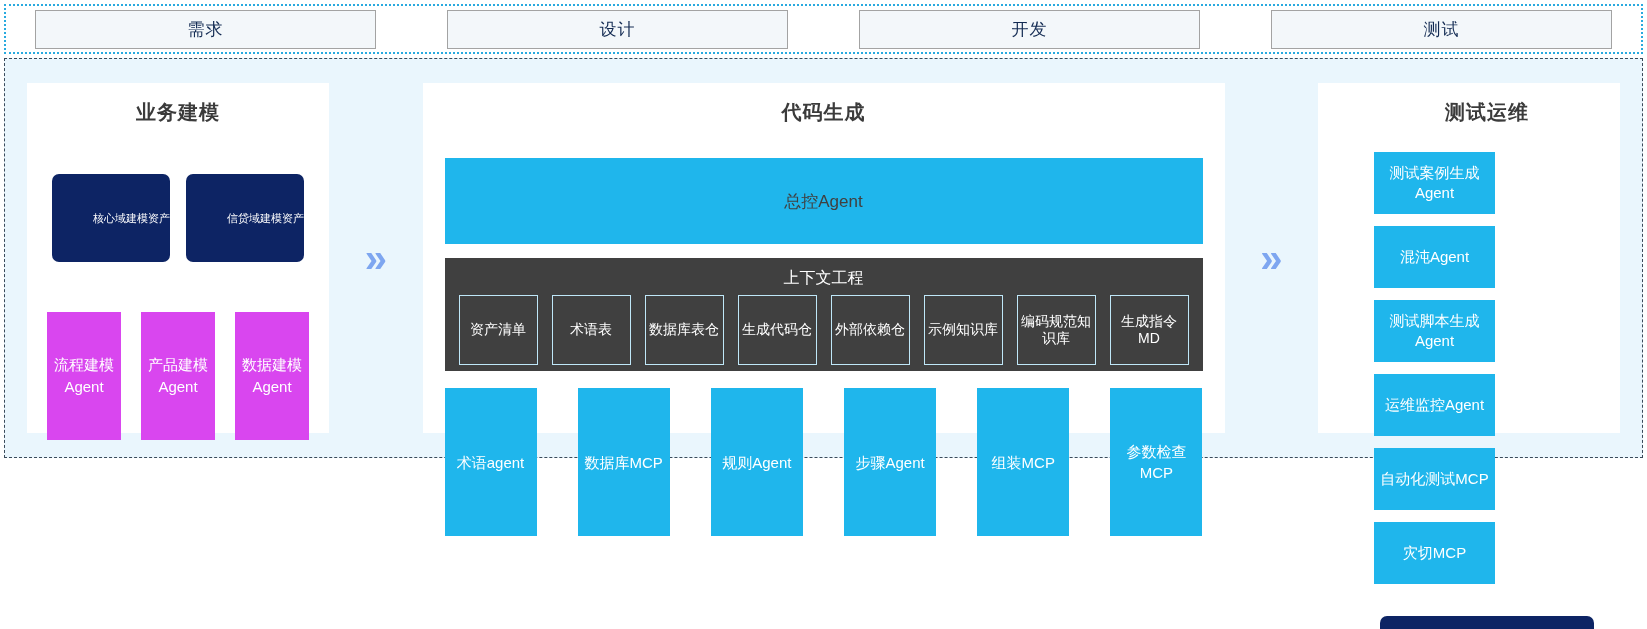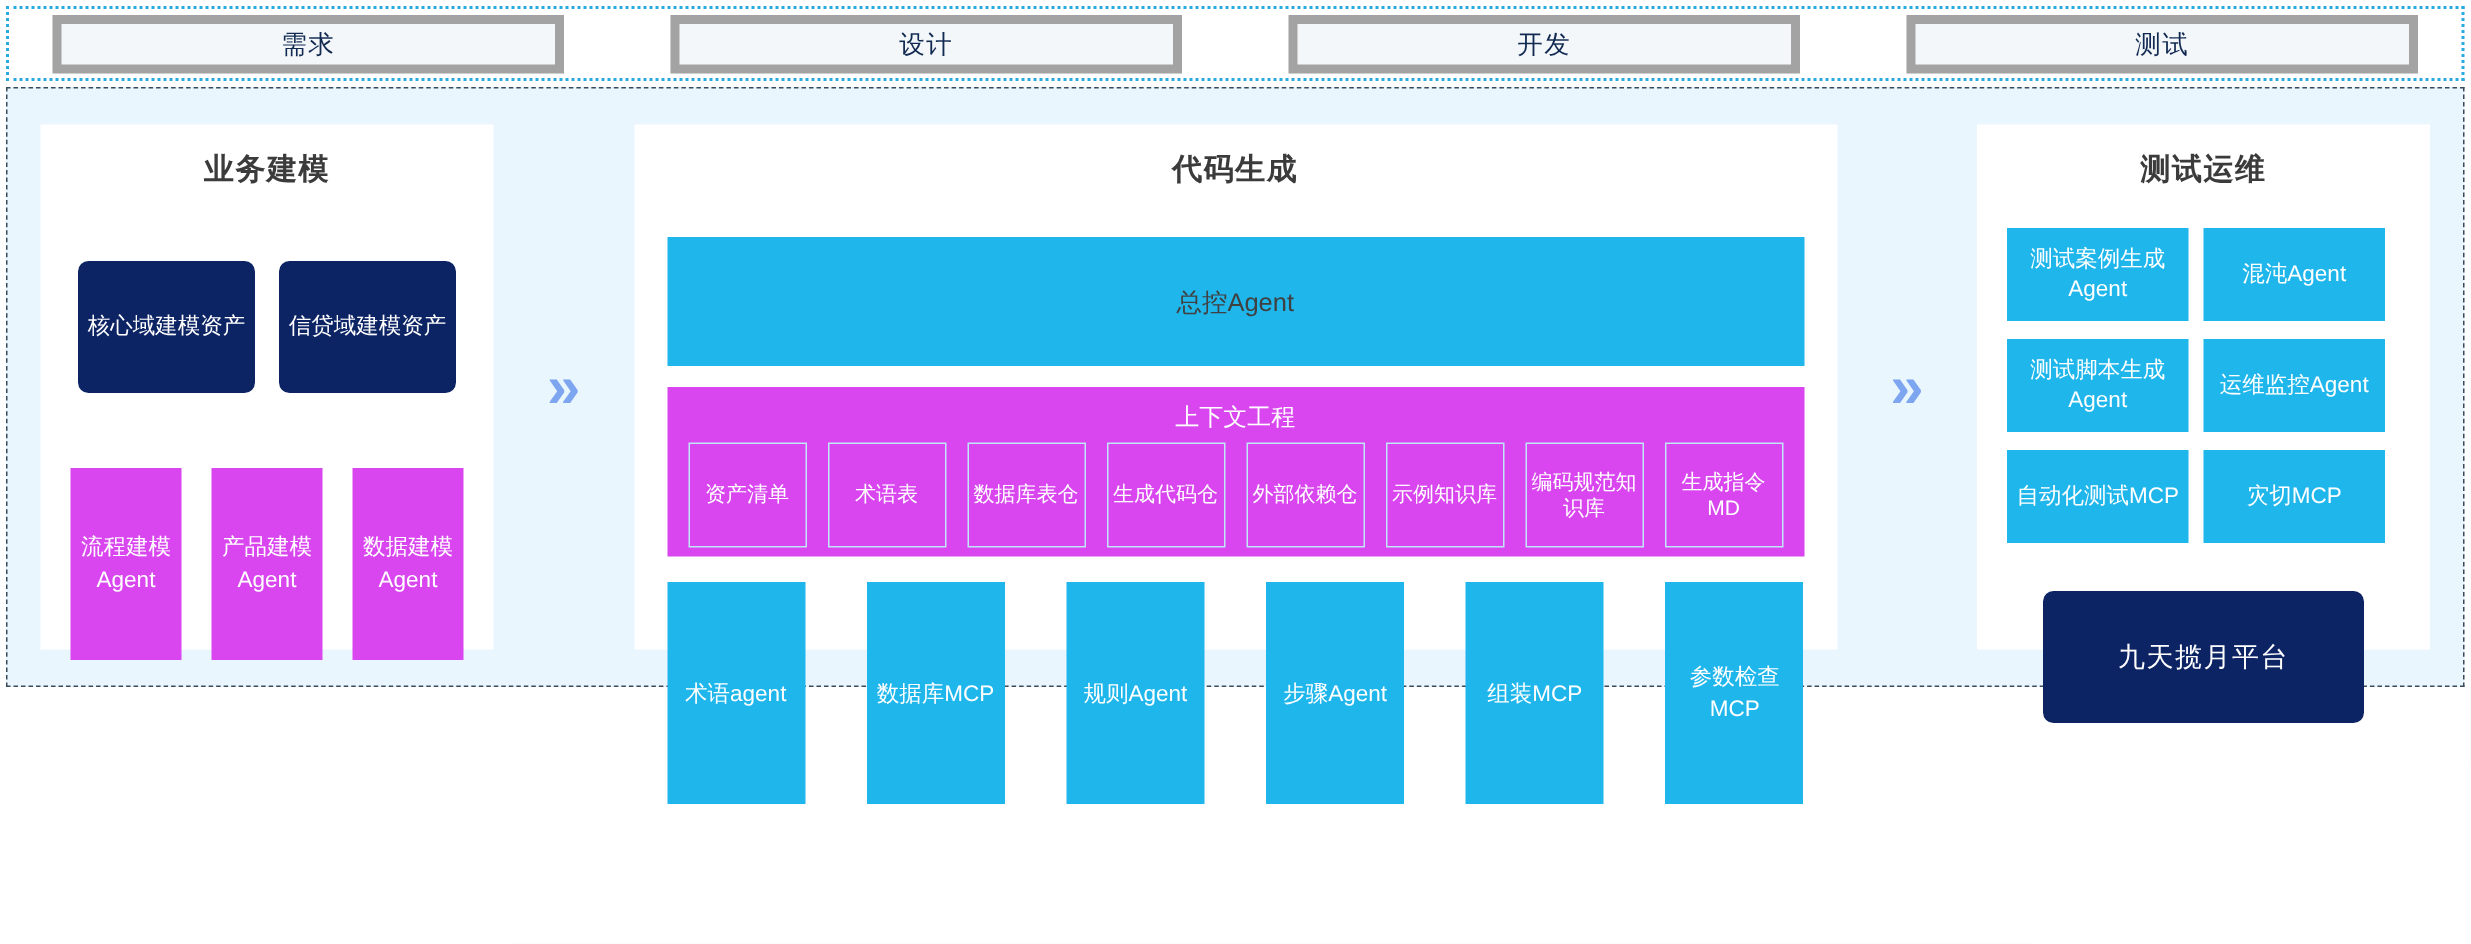--- a/index.html
+++ b/index.html
@@ -18,21 +18,21 @@
     border: 2px dotted #29aadf;
     display: flex;
     align-items: center;
     justify-content: space-between;
     padding: 0 29px;
     background: #ffffff;
   }
   .phase-box {
     width: 341px; height: 39px;
     background: #f3f7fa;
-    border: 6px solid #a3a3a3;
+    border: 1px solid #a3a3a3;
     display: flex; align-items: center; justify-content: center;
     color: #122a52;
     font-size: 17px;
     letter-spacing: 1px;
   }
 
   
   #main-region {
     position: absolute;
     left: 4px; top: 58px;
@@ -61,23 +61,23 @@
   #card-modeling { width: 302px; flex: 0 0 302px; }
   #asset-row {
     display: flex; justify-content: center; gap: 16px;
     margin-top: 48px;
   }
   .asset-box {
     width: 118px; height: 88px;
     background: #0d2464;
     border-radius: 7px;
     color: #ffffff;
-    font-size: 15px;
+    font-size: 11px;
     line-height: 1.35;
-    display: flex; align-items: center; justify-content: center;
+    display: flex; align-items: center; justify-content: flex-end;
     text-align: center;
   }
   #modeling-agent-row {
     display: flex; justify-content: center; gap: 20px;
     margin-top: 50px;
   }
   .agent-tall {
     width: 74px; height: 128px;
     background: #d946ef;
     color: #ffffff;
@@ -103,21 +103,21 @@
   #master-agent {
     margin: 32px 22px 0 22px;
     height: 86px;
     background: #1fb6ec;
     color: #404040;
     font-size: 17px;
     display: flex; align-items: center; justify-content: center;
   }
   #context-block {
     margin: 14px 22px 0 22px;
-    background: #d946ef;
+    background: #404040;
     height: 113px;
     position: relative;
     padding-top: 10px;
   }
   #context-title {
     text-align: center;
     color: #ffffff;
     font-size: 16px;
     margin-bottom: 6px;
   }
@@ -148,21 +148,21 @@
     color: #ffffff;
     font-size: 15px;
     line-height: 1.4;
     display: flex; align-items: center; justify-content: center;
     text-align: center;
     white-space: nowrap;
   }
   .tool-box.wrap { white-space: normal; }
 
   
-  #card-ops { width: 302px; flex: 0 0 302px; }
+  #card-ops { width: 302px; flex: 0 0 302px; padding-left: 36px; }
   #ops-grid {
     display: flex;
     flex-wrap: wrap;
     gap: 12px 10px;
     padding: 0 20px;
     margin-top: 26px;
     align-items: center;
   }
   .ops-box {
     width: 121px; height: 62px;

